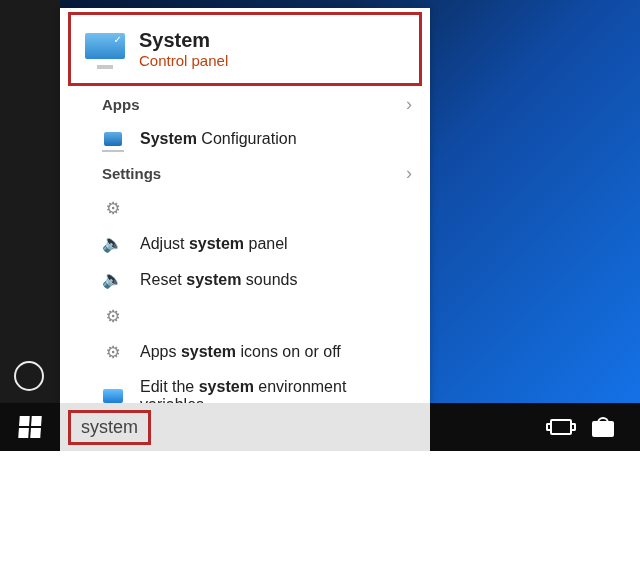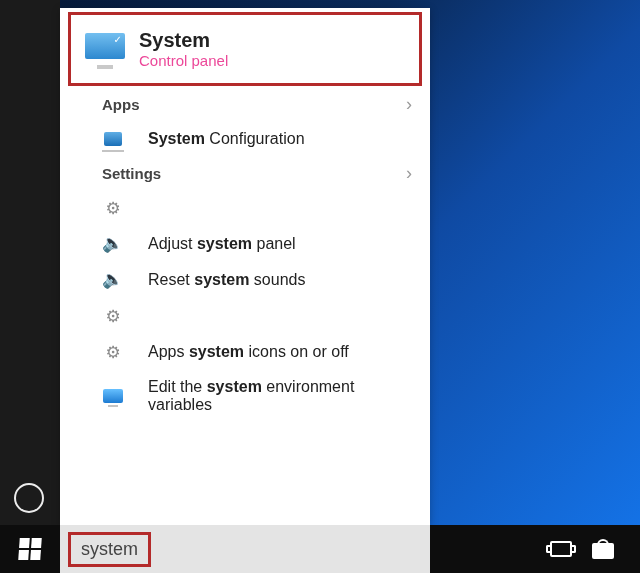--- a/index.html
+++ b/index.html
@@ -1,17 +1,17 @@
 <!DOCTYPE html>
 <html><head>
 <meta charset="utf-8">
 <style>
   * { box-sizing: border-box; margin: 0; padding: 0; font-family: "Segoe UI", Arial, sans-serif; }
   html, body { width: 640px; height: 573px; overflow: hidden; }
-  .root { position: relative; width: 640px; height: 573px; background: #eceff2; }
+  .root { position: relative; width: 640px; height: 451px; background: #eceff2; }
   .desktop {
     position: absolute; right: 0; top: 0; bottom: 48px; left: 60px;
     background: linear-gradient(135deg, #061a3a 0%, #0a2a5a 30%, #0f4aa3 55%, #1472e6 100%);
   }
   .leftrail {
     position: absolute; left: 0; top: 0; width: 60px; bottom: 48px;
     background: #1b1b1b;
   }
   .cortana-circle {
     position: absolute; left: 14px; bottom: 12px; width: 30px; height: 30px;
@@ -34,28 +34,28 @@
     position: relative;
   }
   .monitor-icon .screen::before {
     content: "✓"; position: absolute; right: 3px; top: 1px; font-size: 10px; color: #fff;
   }
   .monitor-icon .stand {
     position: absolute; left: 50%; bottom: -4px; transform: translateX(-50%);
     width: 16px; height: 4px; background: #c9c9c9;
   }
   .best-match .t { font-size: 20px; font-weight: 600; color: #222; }
-  .best-match .s { font-size: 15px; color: #ec4899; }
+  .best-match .s { font-size: 15px; color: #c2410c; }
   .section-header {
     display: flex; align-items: center; justify-content: space-between;
     padding: 6px 18px 6px 42px; color: #444; font-size: 15px; font-weight: 600; text-align: center;
   }
   .chev { color: #9a9a9a; font-size: 18px; font-weight: 400; }
   .item {
-    display: flex; align-items: center; gap: 24px; padding: 8px 18px 8px 42px;
+    display: flex; align-items: center; gap: 16px; padding: 8px 18px 8px 42px;
     font-size: 16px; color: #222; cursor: default;
   }
   .item .lbl b { font-weight: 700; }
   .ico {
     width: 22px; flex: 0 0 22px; height: 20px; display: flex; align-items: center;
     justify-content: center; color: #6a6a6a; font-size: 17px;
   }
   .gear { color: #8a8a8a; }
   .speaker { color: #8a8a8a; transform: translateY(-1px); }
   .app-icon {

